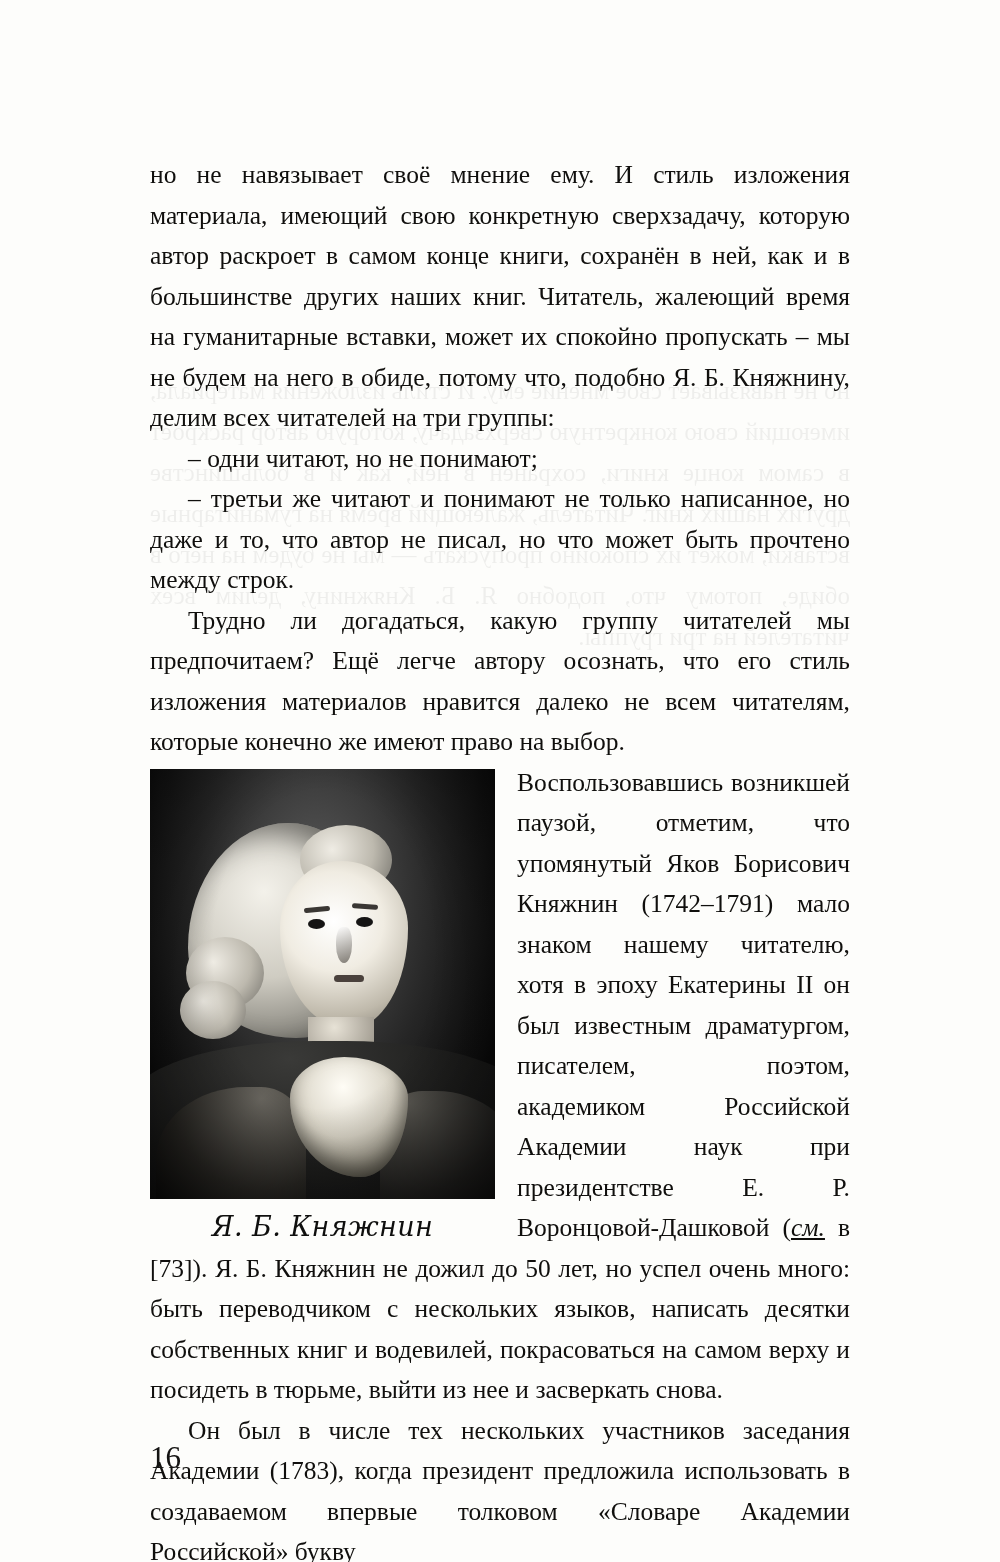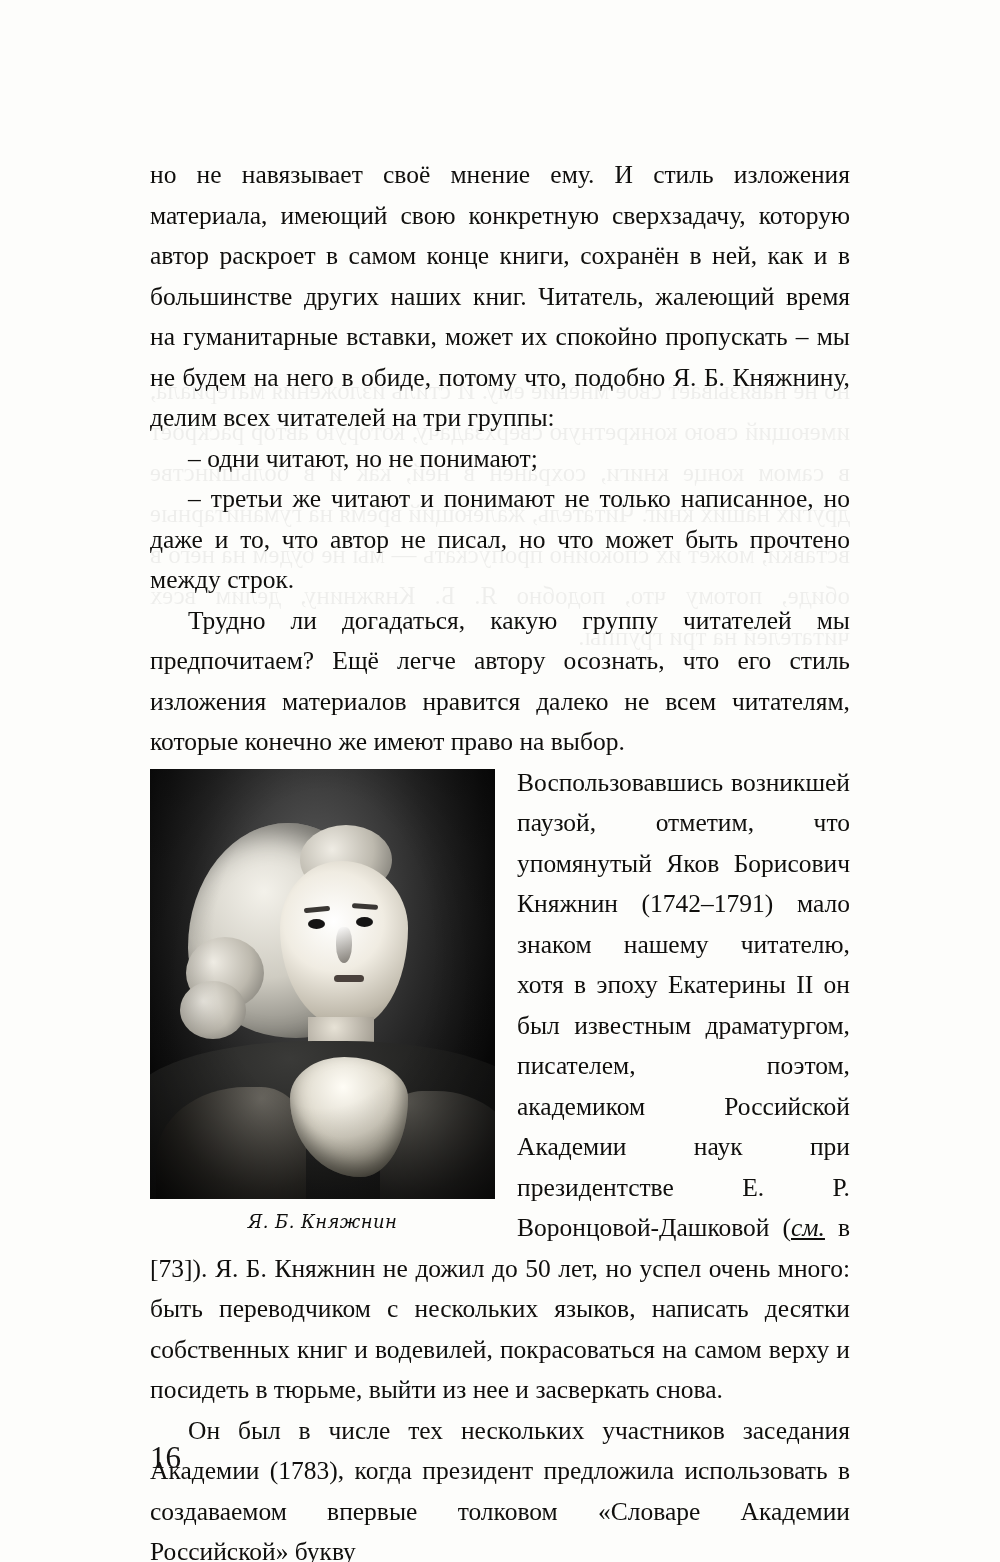--- a/index.html
+++ b/index.html
@@ -189,21 +189,21 @@
   }
   .portrait .vignette {
     position: absolute;
     inset: 0;
     background: radial-gradient(ellipse at 50% 42%, rgba(0,0,0,0) 45%, rgba(0,0,0,.55) 100%);
   }
   .caption {
     text-align: center;
     font-family: "DejaVu Serif", serif;
     font-style: italic;
-    font-size: 18px;
+    font-size: 27px;
     letter-spacing: .4px;
     padding-top: 12px;
     color: #0f0f0e;
     white-space: nowrap;
   }
   .page-number {
     position: absolute;
     left: 150px;
     top: 1440px;
     font-size: 31px;

